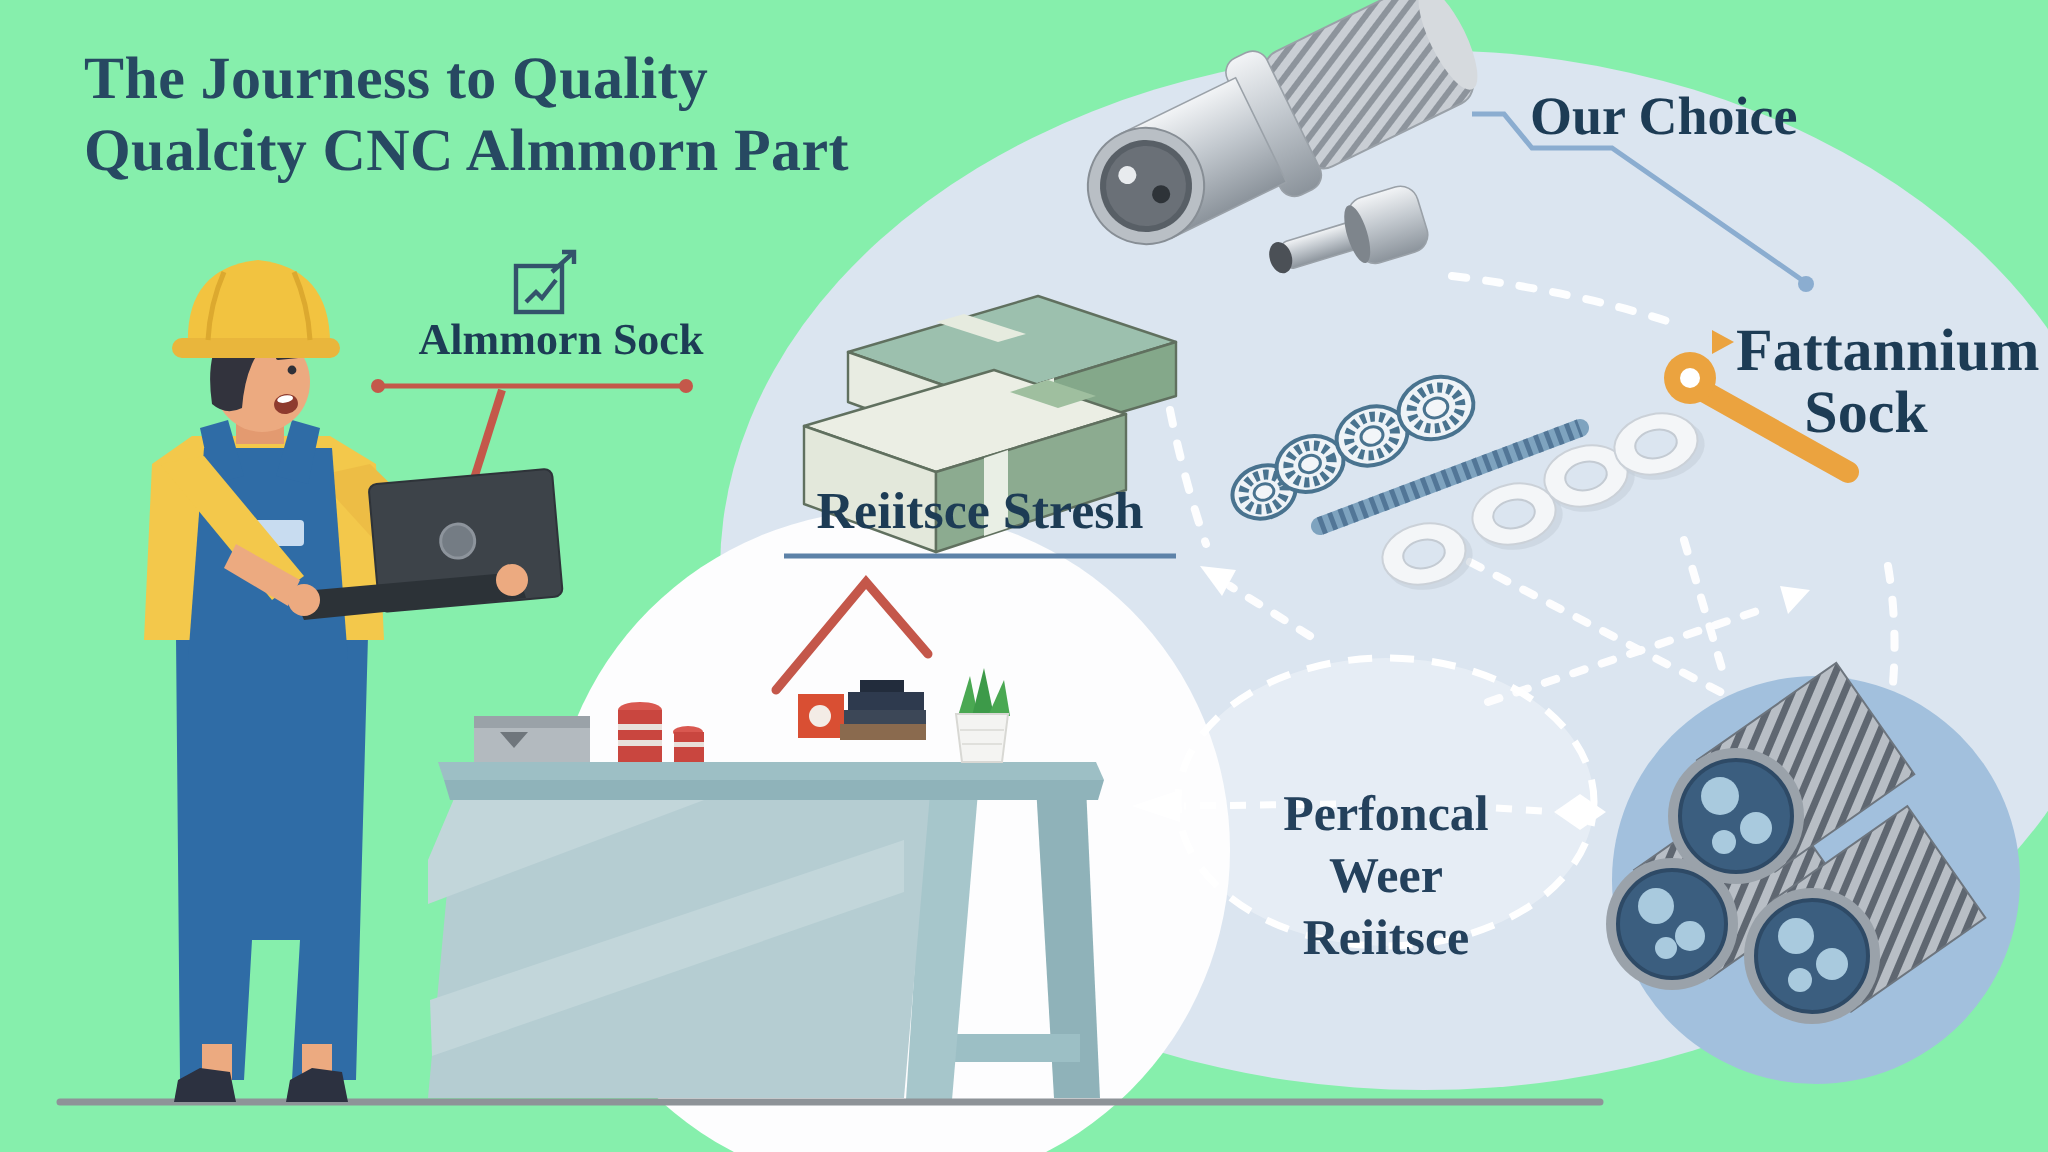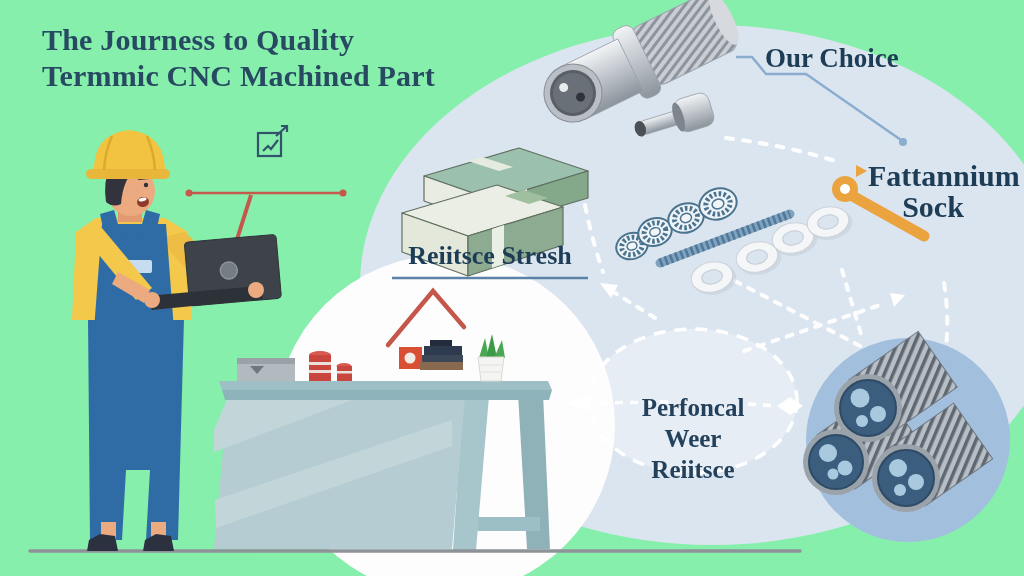--- a/index.html
+++ b/index.html
@@ -282,30 +282,31 @@
         </g>
         <polygon points="146,296 259,286 263,299 152,310" fill="#2c3237"></polygon>
       </g>
       <circle cx="152" cy="300" r="8" fill="#ecaa80"></circle>
       <circle cx="256" cy="290" r="8" fill="#ecaa80"></circle>
     </g>
   </svg>
 
   <div class="title">
     <div>The Journess to Quality</div>
-    <div>Termmic CNC Machined Part</div>
+    <div>Qualcity CNC Almmorn Part</div>
   </div>
 
   <svg class="chart-icon" viewBox="0 0 38 36">
     <rect x="4" y="9" width="23" height="23" fill="none" stroke="#33536b" stroke-width="2.2"></rect>
     <path d="M9,27 l5,-5 l3,3 l7,-9" fill="none" stroke="#33536b" stroke-width="2.2"></path>
     <line x1="22" y1="12" x2="33" y2="2" stroke="#33536b" stroke-width="2.2"></line>
     <path d="M27,2 h6 v6" fill="none" stroke="#33536b" stroke-width="2.2"></path>
   </svg>
 
+  <div class="label lbl-monitor">Almmorn Sock</div>
   <div class="label lbl-material">Reiitsce Stresh</div>
   <div class="label lbl-choice">Our Choice</div>
 
   <div class="label lbl-titanium">
     <div>Fattannium</div>
     <div>Sock</div>
   </div>
 
   <div class="label lbl-wear">
     <div>Perfoncal</div>

